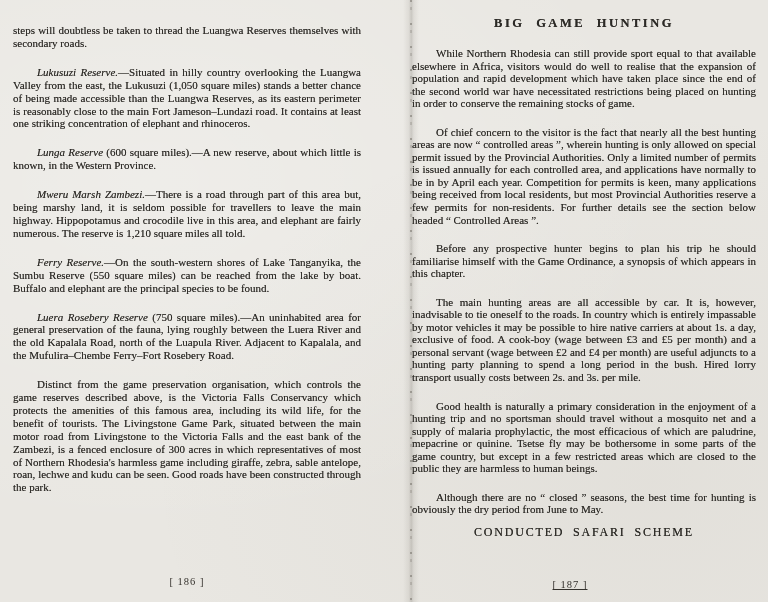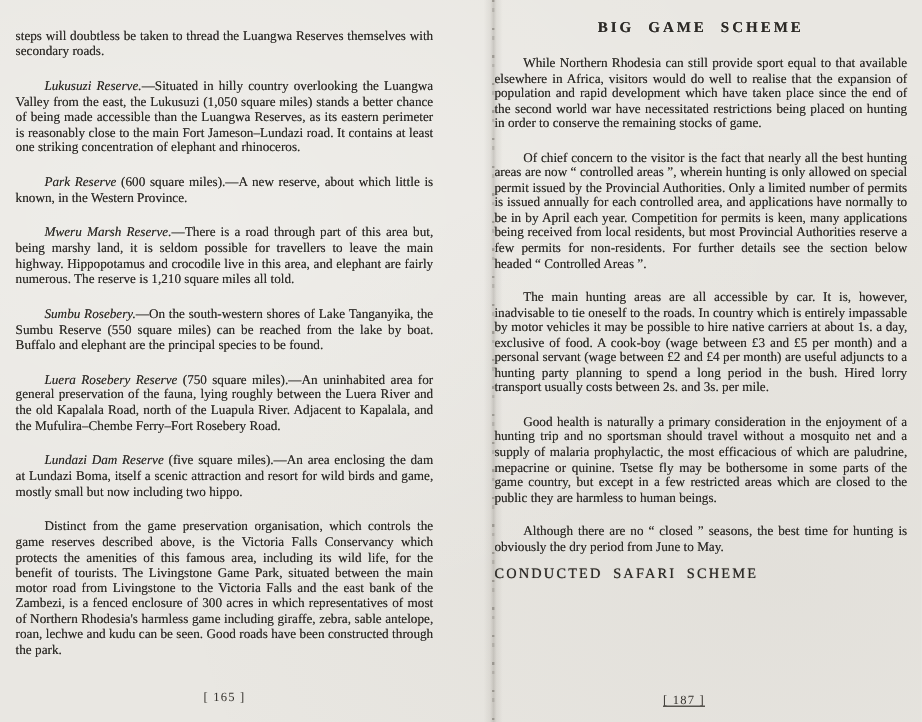--- a/index.html
+++ b/index.html
@@ -39,21 +39,21 @@
     font-weight: bold;
     text-align: center;
     letter-spacing: 2.5px;
     word-spacing: 6px;
     text-shadow: 0 0 0.5px rgba(44,42,38,0.7);
   }
   .subheading {
     margin: 4px 0 8px 0;
     font-size: 12px;
     font-weight: normal;
-    text-align: left;
+    text-align: center;
     letter-spacing: 1.8px;
     word-spacing: 4px;
     text-shadow: 0 0 0.6px rgba(44,42,38,0.8);
   }
 
   .pageno {
     position: absolute;
     text-align: center;
     font-size: 10.5px;
     letter-spacing: 1px;
@@ -85,36 +85,36 @@
   }
 </style>
 </head>
 <body>
 
 <div class="spread">
 
   <div class="page page-left">
     <p class="para no-indent"><span class="lead"></span><span>steps will doubtless be taken to thread the Luangwa Reserves themselves with secondary roads.</span></p>
     <p class="para"><span class="lead">Lukusuzi Reserve.</span><span>—Situated in hilly country overlooking the Luangwa Valley from the east, the Lukusuzi (1,050 square miles) stands a better chance of being made accessible than the Luangwa Reserves, as its eastern perimeter is reasonably close to the main Fort Jameson–Lundazi road.  It contains at least one striking concentration of elephant and rhinoceros.</span></p>
-    <p class="para"><span class="lead">Park Reserve</span><span> (600 square miles).—A new reserve, about which little is known, in the Western Province.</span></p>
-    <p class="para"><span class="lead">Mweru Marsh Reserve.</span><span>—There is a road through part of this area but, being marshy land, it is seldom possible for travellers to leave the main highway.  Hippopotamus and crocodile live in this area, and elephant are fairly numerous.  The reserve is 1,210 square miles all told.</span></p>
-    <p class="para"><span class="lead">Sumbu Rosebery.</span><span>—On the south-western shores of Lake Tanganyika, the Sumbu Reserve (550 square miles) can be reached from the lake by boat.  Buffalo and elephant are the principal species to be found.</span></p>
+    <p class="para"><span class="lead">Lunga Reserve</span><span> (600 square miles).—A new reserve, about which little is known, in the Western Province.</span></p>
+    <p class="para"><span class="lead">Mweru Marsh Zambezi.</span><span>—There is a road through part of this area but, being marshy land, it is seldom possible for travellers to leave the main highway.  Hippopotamus and crocodile live in this area, and elephant are fairly numerous.  The reserve is 1,210 square miles all told.</span></p>
+    <p class="para"><span class="lead">Ferry Reserve.</span><span>—On the south-western shores of Lake Tanganyika, the Sumbu Reserve (550 square miles) can be reached from the lake by boat.  Buffalo and elephant are the principal species to be found.</span></p>
     <p class="para"><span class="lead">Luera Rosebery Reserve</span><span> (750 square miles).—An uninhabited area for general preservation of the fauna, lying roughly between the Luera River and the old Kapalala Road, north of the Luapula River.  Adjacent to Kapalala, and the Mufulira–Chembe Ferry–Fort Rosebery Road.</span></p>
-    <p class="para"><span class="lead">Lundazi Dam Reserve</span><span> (five square miles).—An area enclosing the dam at Lundazi Boma, itself a scenic attraction and resort for wild birds and game, mostly small but now including two hippo.</span></p>
     <p class="para"><span class="lead"></span><span>Distinct from the game preservation organisation, which controls the game reserves described above, is the Victoria Falls Conservancy which protects the amenities of this famous area, including its wild life, for the benefit of tourists.  The Livingstone Game Park, situated between the main motor road from Livingstone to the Victoria Falls and the east bank of the Zambezi, is a fenced enclosure of 300 acres in which representatives of most of Northern Rhodesia's harmless game including giraffe, zebra, sable antelope, roan, lechwe and kudu can be seen.  Good roads have been constructed through the park.</span></p>
   </div>
 
   <div class="crease"></div>
 
   <div class="page page-right">
-    <h1 class="title">BIG GAME SCHEME</h1>
+    <h1 class="title">BIG GAME HUNTING</h1>
     <p class="para">While Northern Rhodesia can still provide sport equal to that available elsewhere in Africa, visitors would do well to realise that the expansion of population and rapid development which have taken place since the end of the second world war have necessitated restrictions being placed on hunting in order to conserve the remaining stocks of game.</p>
     <p class="para">Of chief concern to the visitor is the fact that nearly all the best hunting areas are now “ controlled areas ”, wherein hunting is only allowed on special permit issued by the Provincial Authorities.  Only a limited number of permits is issued annually for each controlled area, and applications have normally to be in by April each year.  Competition for permits is keen, many applications being received from local residents, but most Provincial Authorities reserve a few permits for non-residents.  For further details see the section below headed “ Controlled Areas ”.</p>
+    <p class="para">Before any prospective hunter begins to plan his trip he should familiarise himself with the Game Ordinance, a synopsis of which appears in this chapter.</p>
     <p class="para">The main hunting areas are all accessible by car.  It is, however, inadvisable to tie oneself to the roads.  In country which is entirely impassable by motor vehicles it may be possible to hire native carriers at about 1s. a day, exclusive of food.  A cook-boy (wage between £3 and £5 per month) and a personal servant (wage between £2 and £4 per month) are useful adjuncts to a hunting party planning to spend a long period in the bush.  Hired lorry transport usually costs between 2s. and 3s. per mile.</p>
     <p class="para">Good health is naturally a primary consideration in the enjoyment of a hunting trip and no sportsman should travel without a mosquito net and a supply of malaria prophylactic, the most efficacious of which are paludrine, mepacrine or quinine.  Tsetse fly may be bothersome in some parts of the game country, but except in a few restricted areas which are closed to the public they are harmless to human beings.</p>
     <p class="para">Although there are no “ closed ” seasons, the best time for hunting is obviously the dry period from June to May.</p>
     <h2 class="subheading">CONDUCTED SAFARI SCHEME</h2>
   </div>
 
-  <div class="pageno pageno-left">[ 165 ]</div>
+  <div class="pageno pageno-left">[ 186 ]</div>
   <div class="pageno pageno-right">[ 187 ]</div>
 
 </div>
 
 </body></html>

